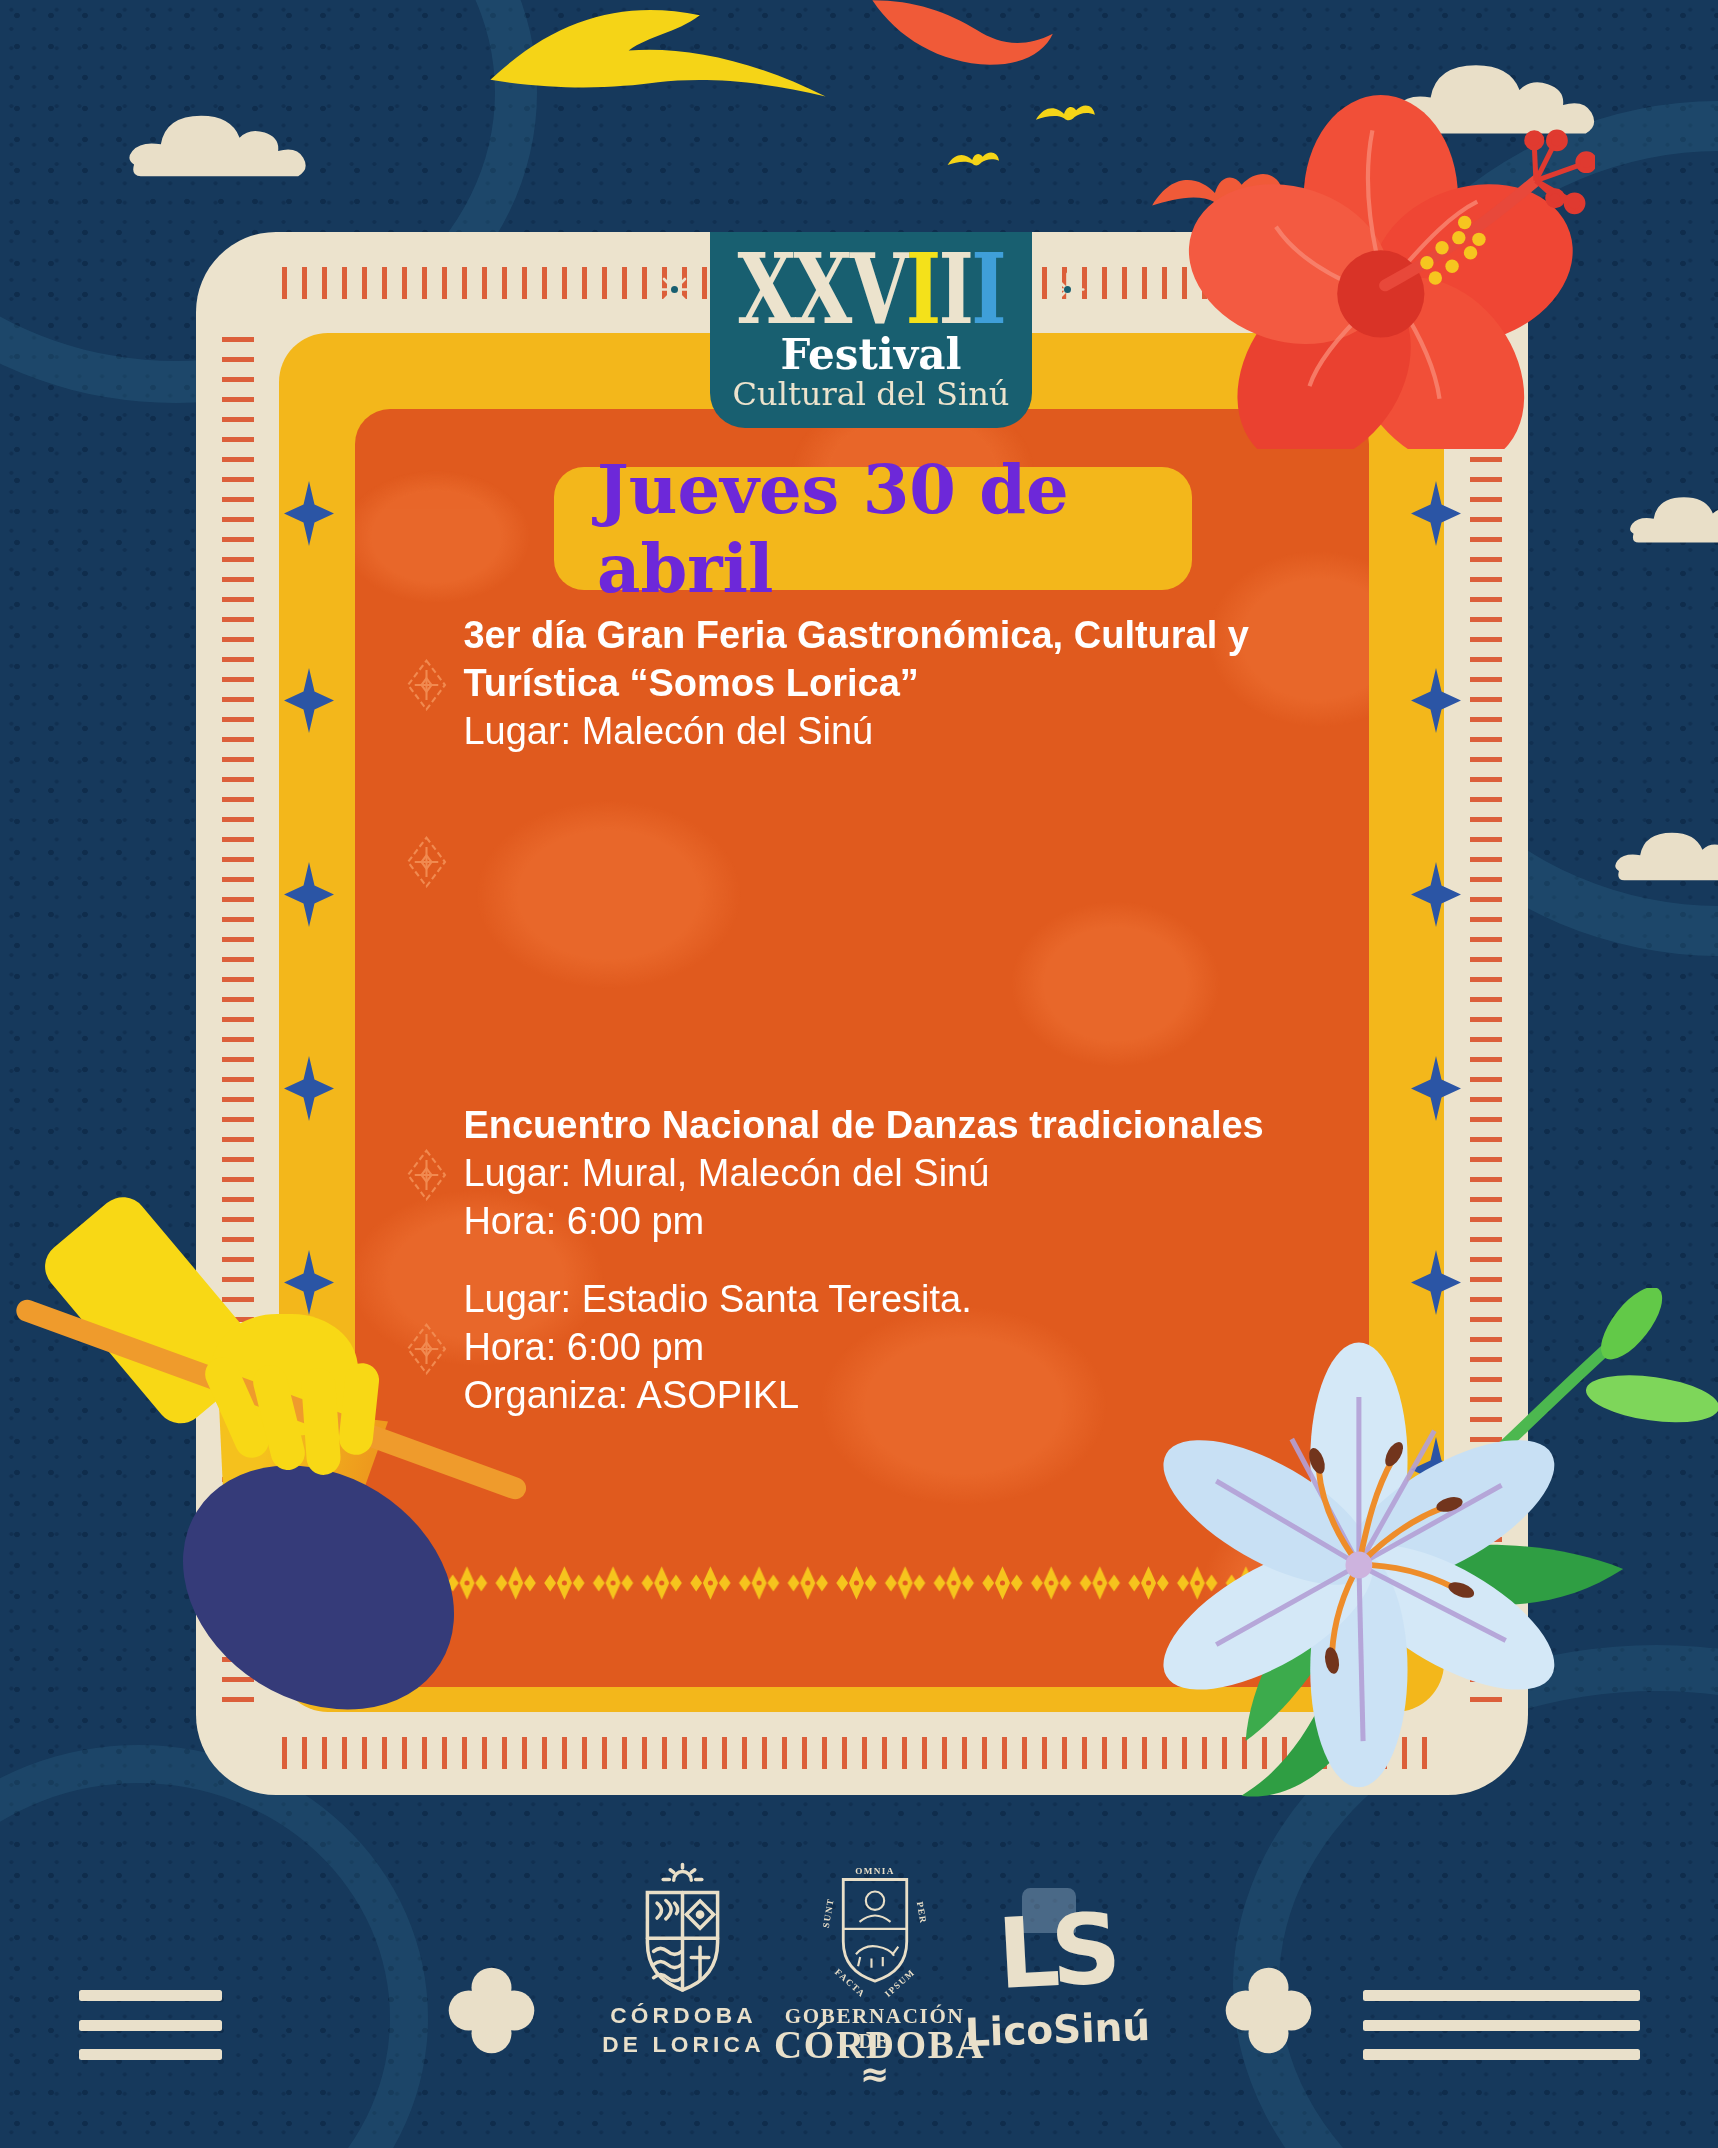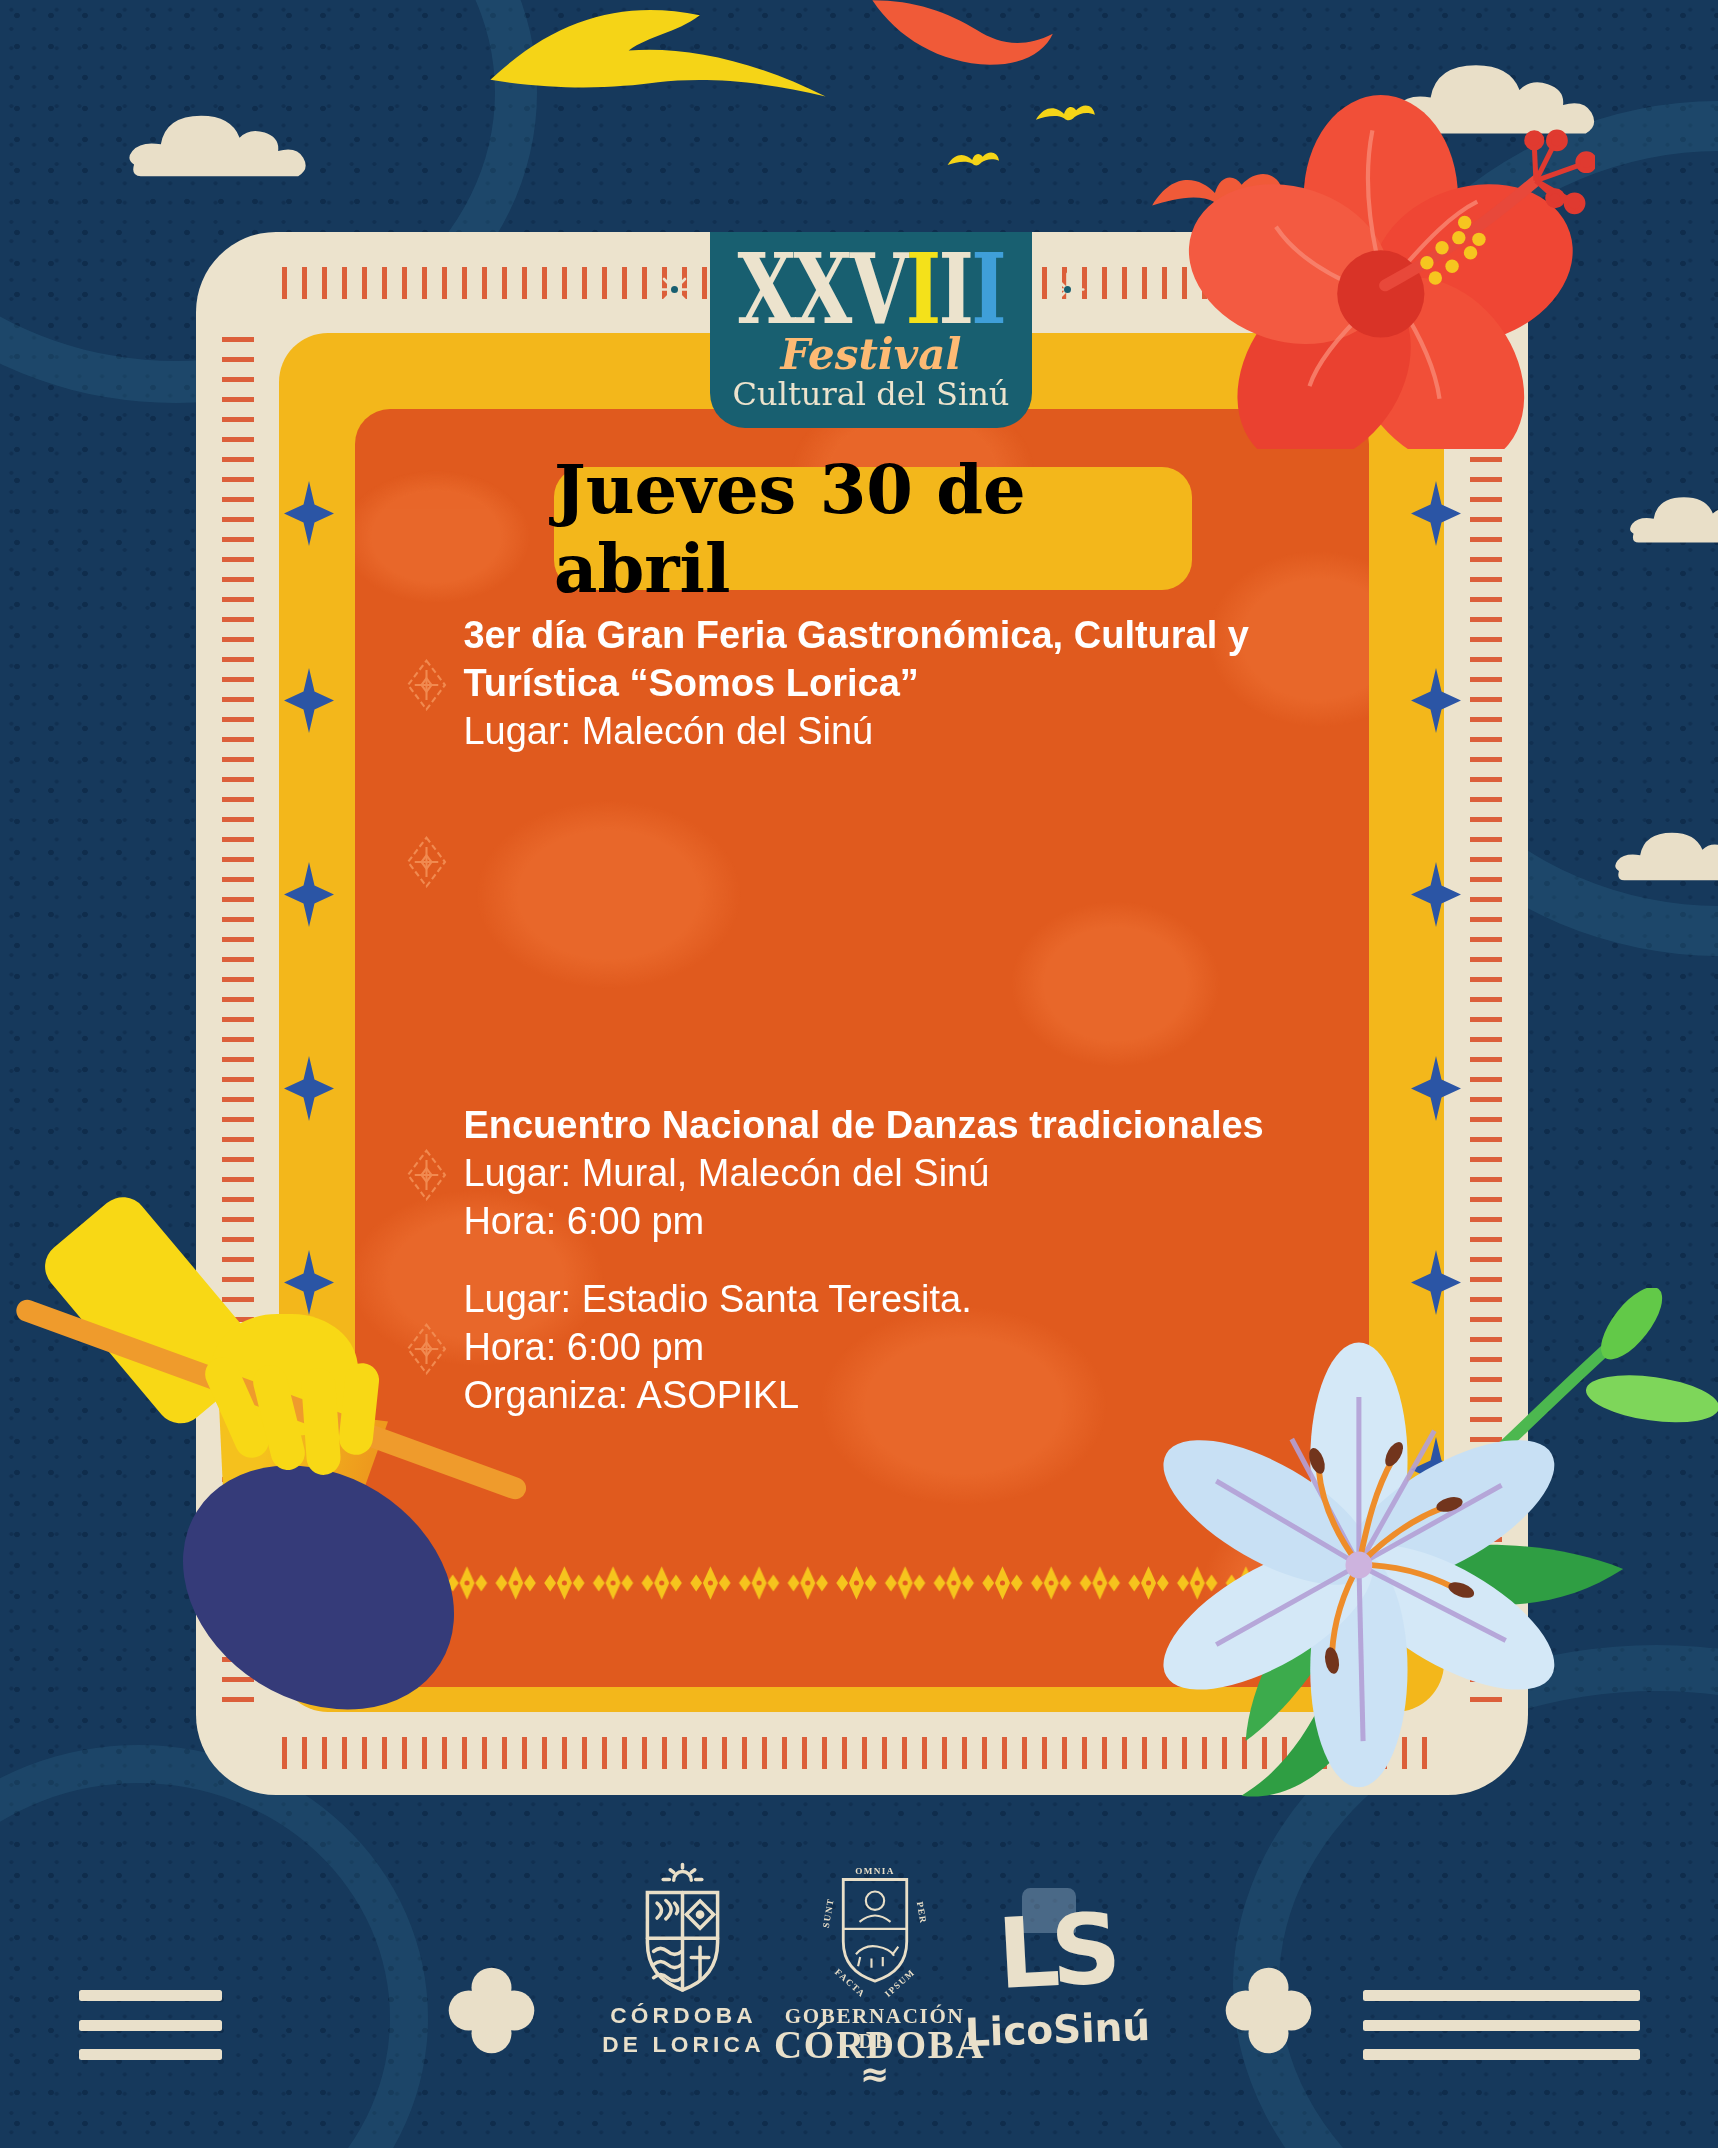--- a/index.html
+++ b/index.html
@@ -30,25 +30,25 @@
       radial-gradient(159px 126px at 75% 45%, #ef7234 0 45%, transparent 66%),
       radial-gradient(193px 134px at 12% 68%, #ef7234 0 45%, transparent 66%),
       radial-gradient(218px 151px at 60% 78%, #ef7234 0 45%, transparent 66%),
       radial-gradient(176px 126px at 95% 92%, #ef7234 0 45%, transparent 66%);}
   #logo-tab{left:710px;top:232px;width:322px;height:196px;background:#185f70;border-radius:0 0 35px 35px;z-index:8;
     display:flex;flex-direction:column;align-items:center;padding-top:8.4px;box-sizing:border-box;}
   .numerals-row{display:flex;align-items:center;gap:8.4px;}
   .numerals{font-family:"DejaVu Serif", serif;font-weight:700;font-size:97px;line-height:1.02;letter-spacing:-3.4px;
     transform:scaleX(.78);color:#ece3cd;white-space:nowrap;}
   .numerals .n-yellow{color:#f4e11a;} .numerals .n-blue{color:#3f9fd9;}
-  .fest-name1{font-family:"DejaVu Serif", serif;font-weight:700;font-size:42px;color:#fdba74;line-height:1.0;margin-top:-5px;font-style:italic;}
+  .fest-name1{font-family:"DejaVu Serif", serif;font-weight:700;font-size:42px;color:#ffffff;line-height:1.0;margin-top:-5px;}
   .fest-name2{font-family:"DejaVu Serif", serif;font-weight:400;font-size:32px;color:#ece3cd;line-height:1.15;}
   #day-banner{left:554px;top:467px;width:638px;height:123px;border-radius:30px;background:#f3b71b;z-index:7;
     display:flex;align-items:center;justify-content:center;}
-  #day-banner .day-text{font-family:"DejaVu Serif", serif;font-weight:700;font-size:67px;color:#000000;}
+  #day-banner .day-text{font-family:"DejaVu Serif", serif;font-weight:700;font-size:67px;color:#6d28d9;padding-left:43px;}
   .event{position:absolute;left:403px;width:973px;display:flex;z-index:7;align-items:center;}
   .event .bullet{flex:0 0 auto;margin:3.4px 13.4px 0 0;}
   .ev-text{width:856px;color:#fff;font-size:38px;line-height:48px;}
   .ev-title{font-weight:700;}
   .diamond{position:absolute;width:50px;height:65px;background:#2b55a5;z-index:7;
     clip-path:polygon(50% 0%,61% 36%,100% 50%,61% 64%,50% 100%,39% 64%,0% 50%,39% 36%);}
   #inst-arm{left:126px;top:1187px;width:222px;height:119px;background:#f8d815;border-radius:25px;
     transform:rotate(50deg);transform-origin:left top;z-index:10;}
   #inst-palm{left:211px;top:1314px;width:147px;height:122px;background:#f8d815;border-radius:45%;z-index:11;}
   #inst-stick{left:17px;top:1296px;width:541px;height:22px;background:#ef9b2c;border-radius:11px;

